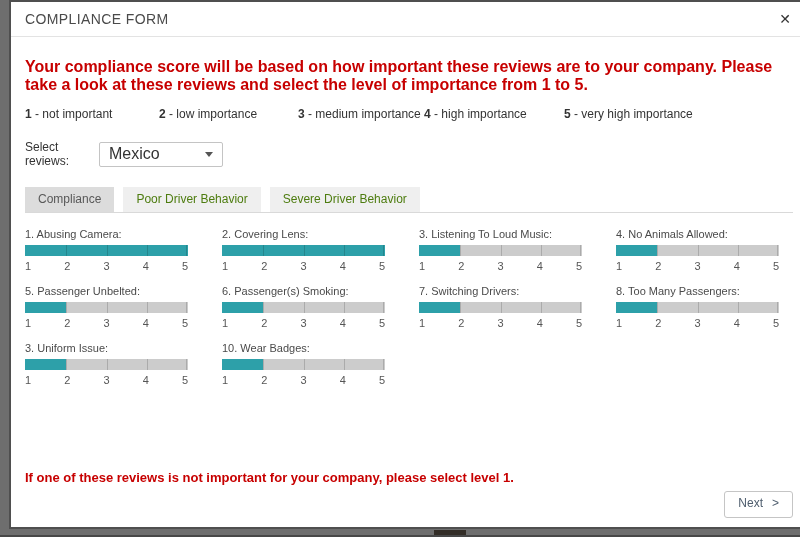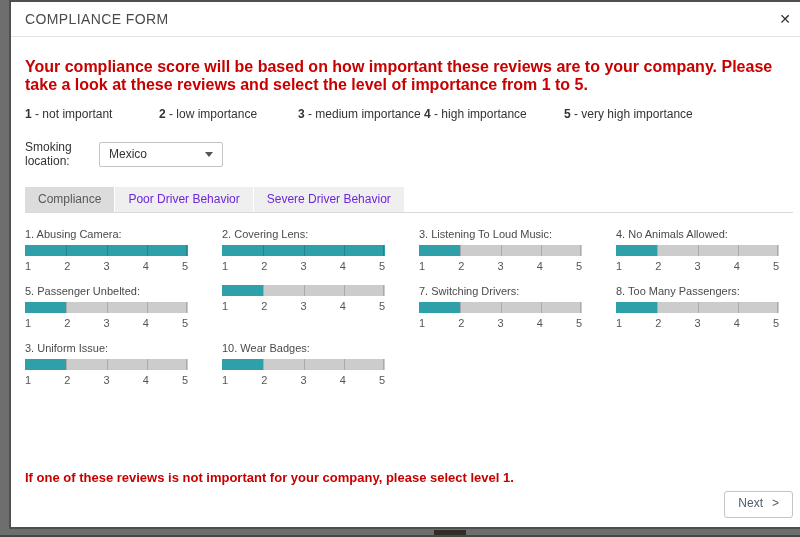--- a/index.html
+++ b/index.html
@@ -40,30 +40,30 @@
   .legend-item:nth-child(4){ width:140px; }
   .legend-num { font-weight:700; }
   
   .select-row { margin-top:19px; display:flex; align-items:center; font-size:12px; color:#333; }
   .select-label { width:74px; }
   .dropdown {
     width:124px; height:25px; border:1px solid #c4c4c4; border-radius:2px;
     background:#fff; display:flex; align-items:center; justify-content:space-between;
     padding:0 9px; cursor:pointer;
   }
-  .dropdown-value { font-size:12px; color:#333; }
+  .dropdown-value { font-size:16px; color:#333; }
   .caret {
     width:0; height:0;
     border-left:4px solid transparent; border-right:4px solid transparent;
     border-top:5px solid #555;
   }
   
-  .tabs { margin-top:19px; display:flex; gap:1px; border-bottom:1px solid #d9d9d9; }
+  .tabs { margin-top:19px; display:flex; gap:9px; border-bottom:1px solid #d9d9d9; }
   .tab {
-    padding:5px 13px 6px; font-size:12px; background:#efefef; color:#6d28d9; cursor:pointer;
+    padding:5px 13px 6px; font-size:12px; background:#efefef; color:#4d7c0f; cursor:pointer;
   }
   .tab.active { background:#dcdcdc; color:#585858; }
   
   .slider-grid {
     margin-top:15px;
     display:grid; grid-template-columns:repeat(4,163px);
     column-gap:34px; row-gap:13px;
   }
   .slider-label { font-size:11px; color:#4a4a4a; margin-bottom:5px; white-space:nowrap; }
   .track { position:relative; height:11px; background:#cccccc; cursor:pointer; }
@@ -101,21 +101,21 @@
   <span class="legend-item"><span class="legend-num">2</span> <span class="legend-text">- low importance</span></span>
 
   <span class="legend-item"><span class="legend-num">3</span> <span class="legend-text">- medium importance</span></span>
 
   <span class="legend-item"><span class="legend-num">4</span> <span class="legend-text">- high importance</span></span>
 
   <span class="legend-item"><span class="legend-num">5</span> <span class="legend-text">- very high importance</span></span>
 </div>
 
     <div class="select-row">
-      <span class="select-label">Smoking location:</span>
+      <span class="select-label">Select reviews:</span>
       <div class="dropdown">
         <span class="dropdown-value">Mexico</span>
         <span class="caret"></span>
       </div>
     </div>
 
     <div class="tabs">
   <div class="tab active"><span class="tab-label">Compliance</span></div>
 
   <div class="tab"><span class="tab-label">Poor Driver Behavior</span></div>
@@ -208,20 +208,21 @@
     <div class="scale">
             <span>1</span>
             <span>2</span>
             <span>3</span>
             <span>4</span>
             <span>5</span>
           </div>
   </div>
 
   <div class="slider-item">
+    <div class="slider-label">6. Passenger(s) Smoking:</div>
     <div class="track">
       <div class="fill" style="width: 25%;"></div>
       <span class="tick t25"></span>
       <span class="tick t50"></span>
       <span class="tick t75"></span>
       <span class="tick t99"></span>
     </div>
     <div class="scale">
             <span>1</span>
             <span>2</span>

